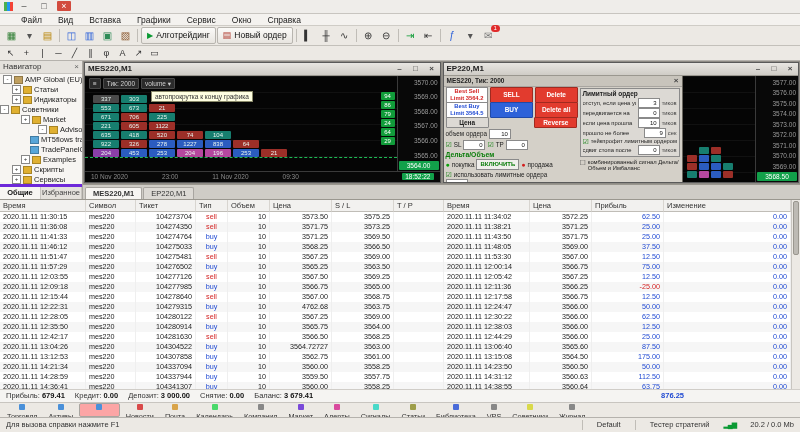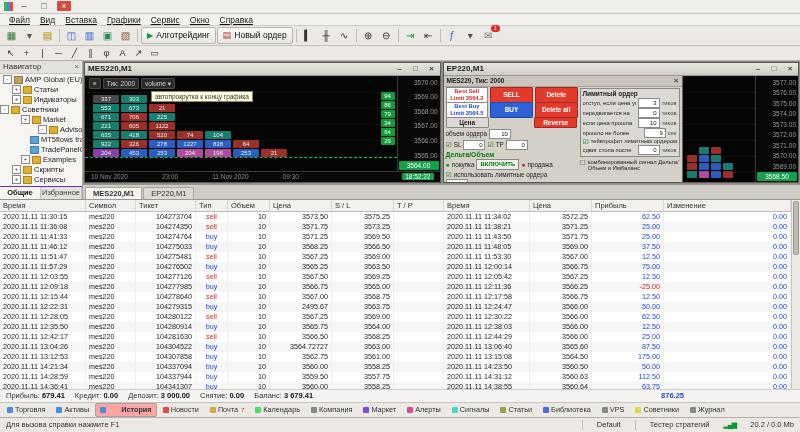--- a/index.html
+++ b/index.html
@@ -6,42 +6,42 @@
     font-family:"Liberation Sans",sans-serif;-webkit-font-smoothing:antialiased;}
   #app{width:800px;height:432px;display:flex;flex-direction:column;background:#d6d3ce;color:#111;font-size:9px;}
 
   
   .titlebar{height:14px;background:#efedea;display:flex;align-items:center;padding:0 4px;gap:4px;border-bottom:1px solid #c8c5c0;}
   .app-icon{width:9px;height:9px;background:linear-gradient(90deg,#4caf50 33%,#2196f3 33% 66%,#f44336 66%);}
   .titlebar .title{font-size:8.5px;color:#222;flex:1;white-space:nowrap;overflow:hidden;}
   .wctl{display:flex;gap:6px;align-items:center;}
   .wctl span{font-size:9px;color:#444;width:14px;text-align:center;}
   .wctl .close{color:#fff;background:#d24b3e;border-radius:1px;}
-  .menubar{height:13px;background:#f4f2ef;display:flex;align-items:center;padding:0 4px;gap:0;border-bottom:1px solid #cfccc6;text-decoration:underline;}
+  .menubar{height:13px;background:#f4f2ef;display:flex;align-items:center;padding:0 16px;gap:6px;border-bottom:1px solid #cfccc6;}
   .menu-item{padding:0 5px;font-size:8.5px;color:#222;}
   .toolbar{height:20px;background:#ece9e4;display:flex;align-items:center;padding:0 3px;gap:1px;border-bottom:1px solid #c3c0ba;}
   .toolbar2{height:14px;background:#ece9e4;display:flex;align-items:center;padding:0 3px;gap:1px;border-bottom:1px solid #b5b2ad;}
   .tbtn{height:15px;min-width:15px;display:inline-flex;align-items:center;justify-content:center;font-size:10px;border:1px solid transparent;border-radius:2px;position:relative;}
   .toolbar2 .tbtn{height:12px;min-width:13px;font-size:9px;}
   .tsep{width:1px;height:13px;background:#c0bdb7;margin:0 2px;}
   .labelbtn{height:15px;display:inline-flex;align-items:center;gap:3px;border:1px solid #b8b5af;background:linear-gradient(#fbfaf8,#e8e5e0);border-radius:2px;padding:0 5px;font-size:8.5px;}
   .labelbtn .play{color:#0a9a33;font-size:8px;}
   .labelbtn .ordico{color:#b03a2e;font-size:9px;}
   .tbadge{position:absolute;top:-3px;right:-4px;background:#e02b2b;color:#fff;font-size:6px;line-height:7px;min-width:7px;border-radius:4px;text-align:center;padding:0 1px;}
 
   
   .middle{height:138px;display:flex;min-height:138px;}
   .navigator{width:82px;background:#f7f5f2;border-right:1px solid #a8a5a0;display:flex;flex-direction:column;font-size:8px;}
   .nav-title{height:12px;background:#e4e1dc;border-bottom:1px solid #c8c5c0;display:flex;align-items:center;justify-content:space-between;padding:0 3px;font-size:8px;color:#333;}
   .nav-close{color:#666;font-size:8px;}
   .tree{flex:1;overflow:hidden;padding-top:1px;}
   .tree-item{height:10px;display:flex;align-items:center;gap:2px;white-space:nowrap;overflow:hidden;font-size:7.5px;color:#222;}
   .expand-box{width:7px;height:7px;border:1px solid #888;background:#fff;font-size:6px;line-height:6px;text-align:center;color:#333;flex:none;}
   .tree-ico{width:7px;height:6px;flex:none;border:1px solid rgba(0,0,0,.25);}
-  .nav-tabs{height:12px;display:flex;border-top:1px solid #6d28d9;background:#e4e1dc;}
+  .nav-tabs{height:12px;display:flex;border-top:3px solid #6d28d9;background:#e4e1dc;}
   .nav-tab{flex:1;text-align:center;font-size:7.5px;line-height:12px;color:#444;border-right:1px solid #c8c5c0;}
   .nav-tab.active{background:#f7f5f2;font-weight:bold;color:#111;}
 
   .chart-region{flex:1;display:flex;flex-direction:column;background:#8f8c86;min-width:0;}
   .mdi{flex:1;display:flex;gap:2px;padding:1px;min-height:0;}
   .chart-window{flex:1;display:flex;flex-direction:column;border:1px solid #5a5a5a;background:#000;min-width:0;}
   .chart-titlebar{height:12px;background:linear-gradient(#e8e6e2,#cfccc6);display:flex;align-items:center;padding:0 3px;gap:3px;font-size:8px;font-weight:bold;color:#222;border-bottom:1px solid #9a978f;}
   .chart-titlebar .sp{flex:1;}
   .chart-titlebar .wctl span{width:10px;font-size:8px;}
   .chart-body{flex:1;position:relative;display:flex;min-height:0;background:#050505;}
@@ -110,21 +110,21 @@
   .td.num{text-align:right;} .td.ctr{text-align:center;}
   .td.sell{color:#d21f1f;} .td.buy{color:#1f49d2;}
   .td.pos{color:#1f49d2;} .td.neg{color:#d21f1f;}
   .vscroll{width:8px;background:#ece9e4;border-left:1px solid #c8c5c0;position:relative;}
   .vthumb{position:absolute;top:1px;left:1px;right:1px;height:52px;background:#bdbab4;border:1px solid #9a978f;border-radius:2px;}
   .sumrow{height:12px;background:#f5f4f2;border-top:1px solid #d0cdc8;display:flex;align-items:center;padding:0 6px;gap:10px;font-size:7.5px;}
   .sum-seg{white-space:nowrap;}
   .sum-label{color:#333;} .sum-val{font-weight:bold;color:#111;}
   .sum-total{margin-left:auto;margin-right:110px;font-weight:bold;color:#1f49d2;}
   .tool-tabs{height:14px;background:#ece9e4;border-top:1px solid #c8c5c0;display:flex;align-items:center;padding:0 2px;gap:1px;overflow:hidden;}
-  .tool-tab{display:inline-flex;align-items:center;gap:2px;font-size:7.3px;color:#333;padding:0 4px;height:12px;border:1px solid transparent;border-radius:2px;white-space:nowrap;position:relative;}
+  .tool-tab{display:inline-flex;align-items:center;gap:2px;font-size:7.3px;color:#333;padding:0 4px;height:12px;border:1px solid transparent;border-radius:2px;white-space:nowrap;position:relative;flex-direction:column;}
   .tool-tab.active{background:#fca5a5;border-color:#a8a5a0;font-weight:bold;gap:15px;}
   .tt-ico{width:6px;height:6px;border-radius:1px;flex:none;}
   .tt-badge{font-size:5.5px;color:#d21f1f;vertical-align:super;margin-left:1px;}
 
   
   .statusbar{height:16px;background:#ece9e4;border-top:1px solid #b5b2ad;display:flex;align-items:center;padding:0 6px;gap:14px;font-size:7.5px;color:#333;}
   .statusbar .help{flex:1;}
   .conn{color:#0a9a33;font-size:7px;letter-spacing:-1px;}
   .ssep{width:1px;height:10px;background:#c0bdb7;}
 </style>
@@ -670,21 +670,21 @@
               <div class="td num">3566.75</div>
               <div class="td num pos">12.50</div>
               <div class="td num pos">0.00</div>
             </div>
             <div class="trow alt">
               <div class="td">2020.11.11 12:22:31</div>
               <div class="td">mes220</div>
               <div class="td num">104279315</div>
               <div class="td ctr buy">buy</div>
               <div class="td num">10</div>
-              <div class="td num">2495.67</div>
+              <div class="td num">4762.68</div>
               <div class="td num">3563.75</div>
               <div class="td num"></div>
               <div class="td">2020.11.11 12:24:47</div>
               <div class="td num">3566.00</div>
               <div class="td num pos">50.00</div>
               <div class="td num pos">0.00</div>
             </div>
             <div class="trow">
               <div class="td">2020.11.11 12:28:05</div>
               <div class="td">mes220</div>

